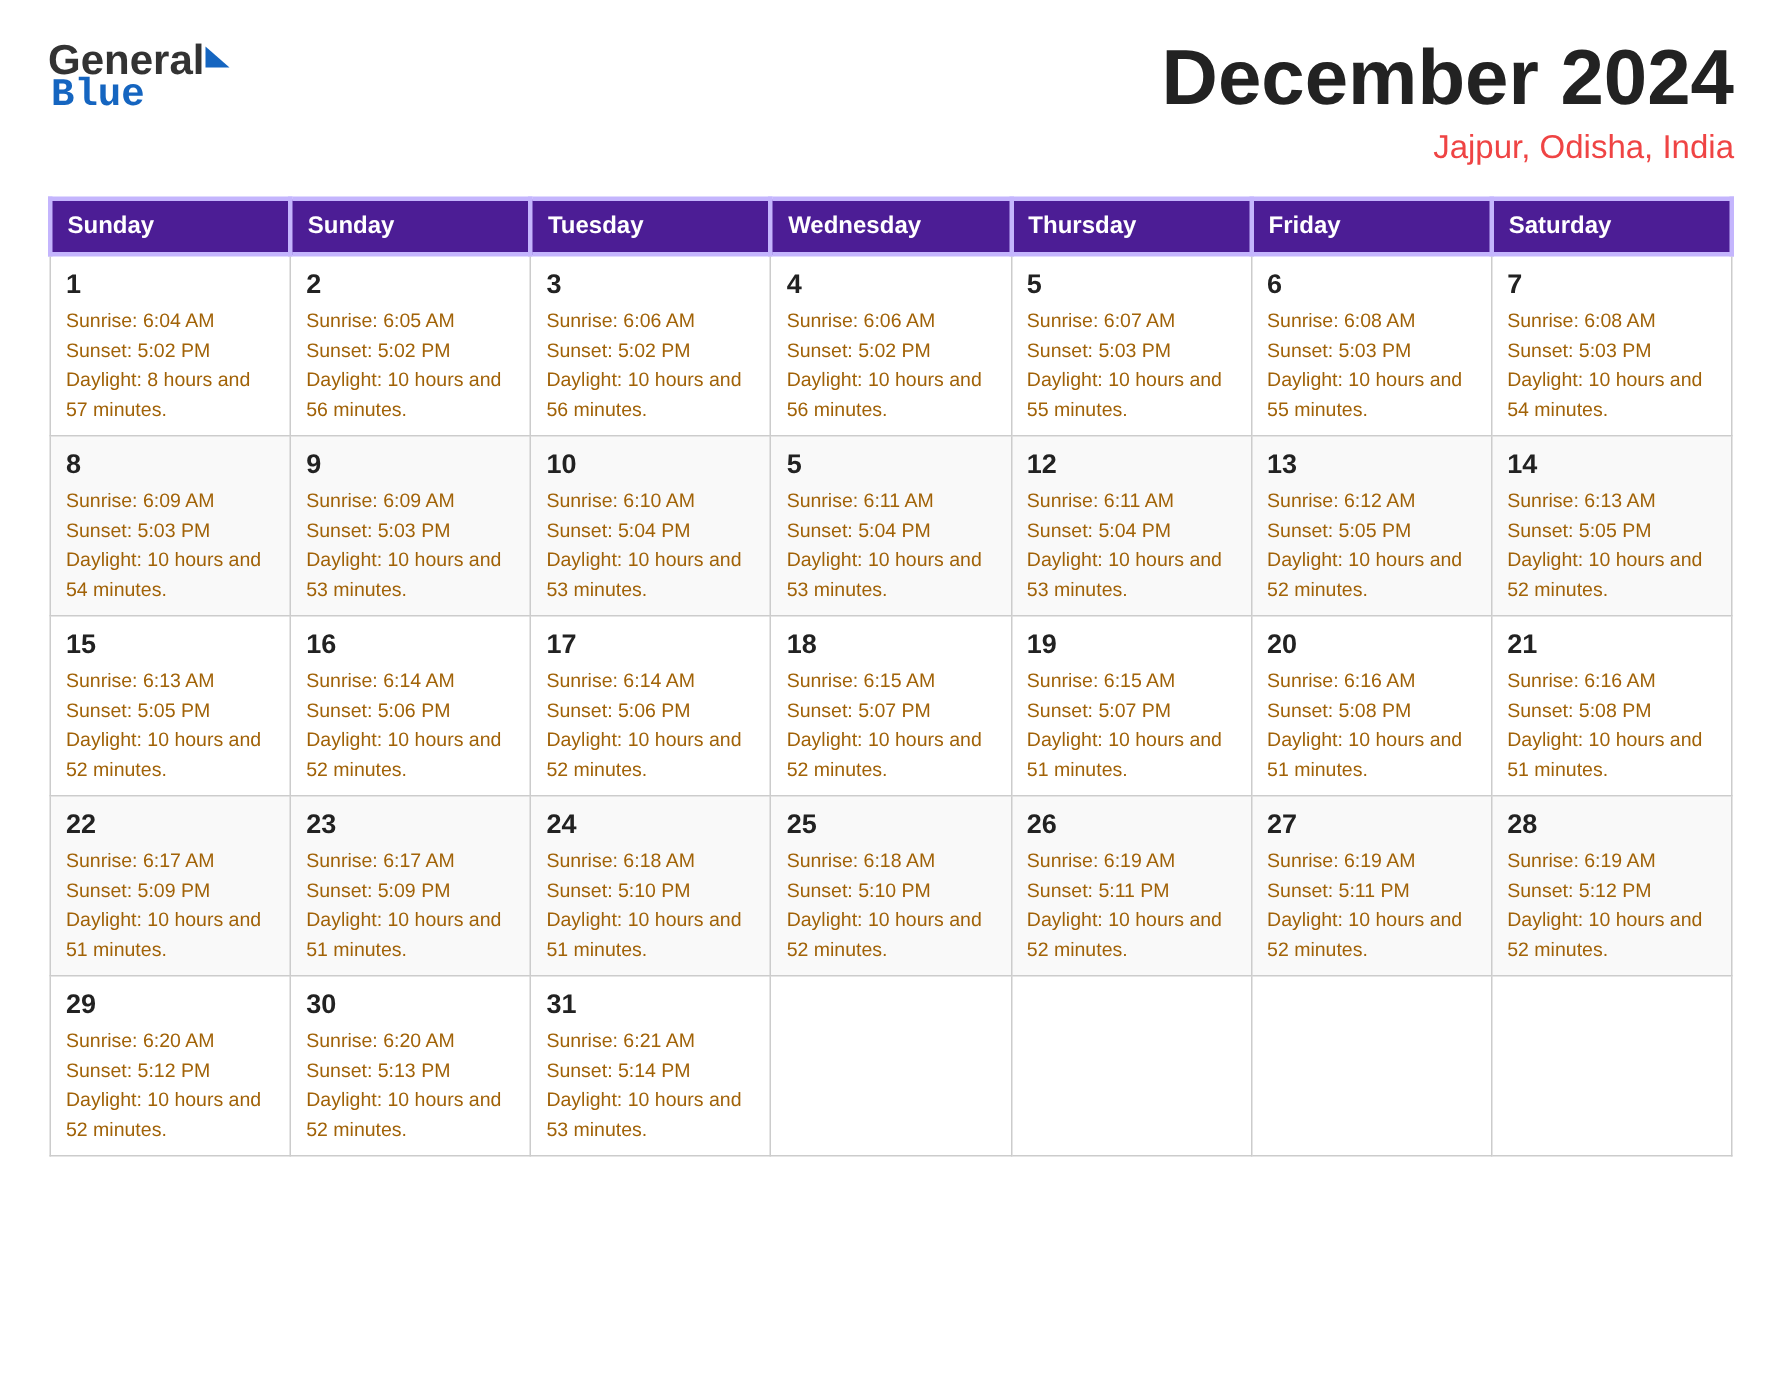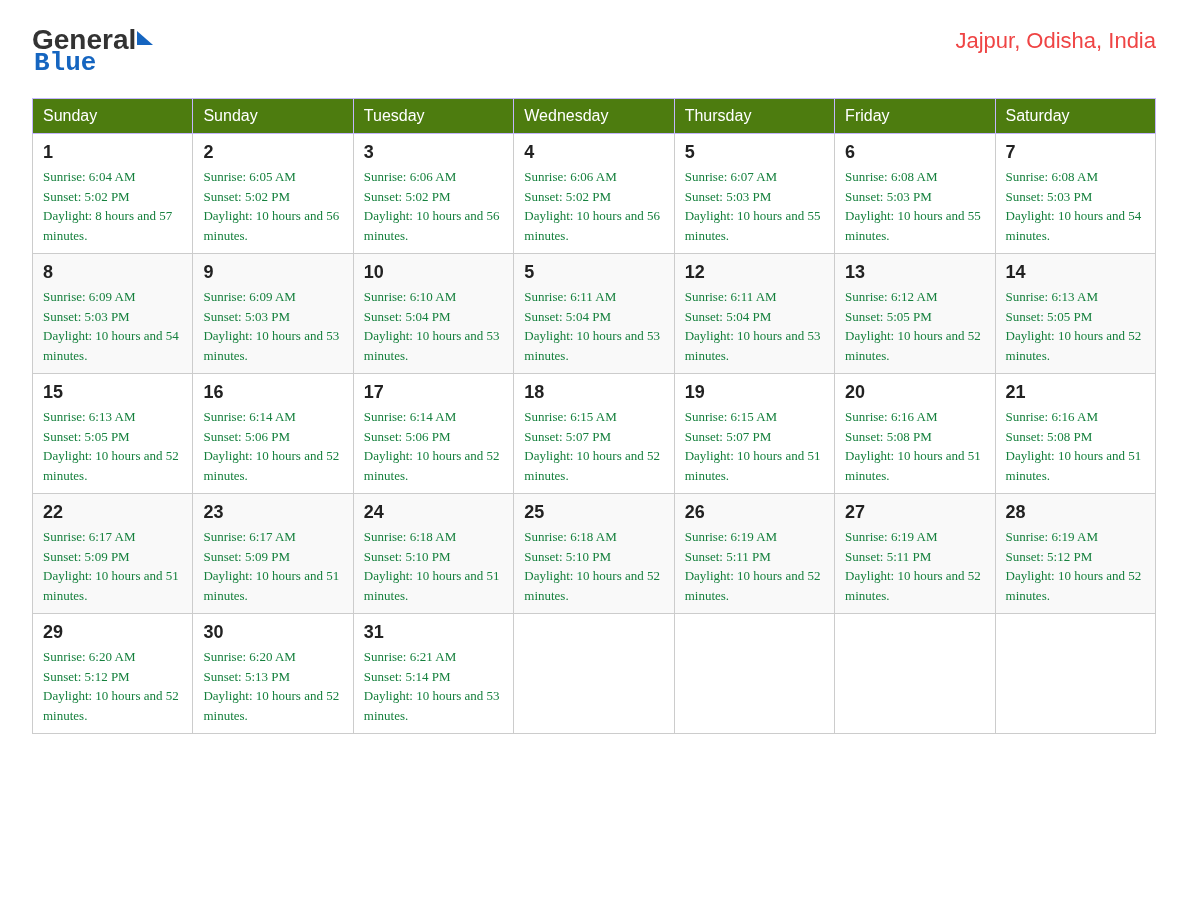--- a/index.html
+++ b/index.html
@@ -41,49 +41,48 @@
       font-size: 22px;
       color: #ef4444;
       margin-top: 4px;
     }
     .calendar-table {
       width: 100%;
       border-collapse: collapse;
       border: 1px solid #aaa;
     }
     .calendar-table th {
-      background-color: #4d7c0f;
+      background-color: #4c1d95;
       color: #fff;
       font-size: 16px;
-      font-weight: normal;
+      font-weight: bold;
       padding: 8px 10px;
       text-align: left;
-      border: 1px solid #c4b5fd;
+      border: 3px solid #c4b5fd;
     }
     .calendar-table td {
       vertical-align: top;
       padding: 8px 10px;
       border: 1px solid #ccc;
       width: 14.28%;
       min-height: 100px;
       font-size: 13px;
       color: #333;
     }
     .day-number {
       font-size: 18px;
       font-weight: bold;
       color: #222;
       display: block;
       margin-bottom: 4px;
     }
     .day-info {
       font-size: 13px;
       line-height: 1.5;
-      color: #15803d;
-      font-family: Liberation Serif, serif;
+      color: #a16207;
     }
     .week-row td {
       background: #fff;
     }
     .week-row:nth-child(even) td {
       background: #f9f9f9;
     }
     .empty-cell {
       background: #fff;
     }
@@ -95,20 +94,21 @@
   <div class="logo-area">
     <div class="logo-text">
       <span style="color:#333; font-size:28px; font-weight:bold;">General</span>
       <span style="display:inline-block; width:0; height:0; border-top:14px solid transparent; border-bottom:0px solid transparent; border-left:16px solid #1565c0; margin: 0 1px; vertical-align:middle; margin-top:-4px;"></span>
     </div>
     <div style="display:flex; align-items:center; margin-top:-8px; margin-left:2px;">
       <span style="color:#1565c0; font-size:26px; font-weight:bold;font-family:Liberation Mono, monospace;">Blue</span>
     </div>
   </div>
   <div class="title-area">
+    <div class="page-title">December 2024</div>
     <div class="subtitle">Jajpur, Odisha, India</div>
   </div>
 </div>
 
 <table class="calendar-table">
   <thead>
     <tr>
     <th>Sunday</th>
         <th>Sunday</th>
         <th>Tuesday</th>

